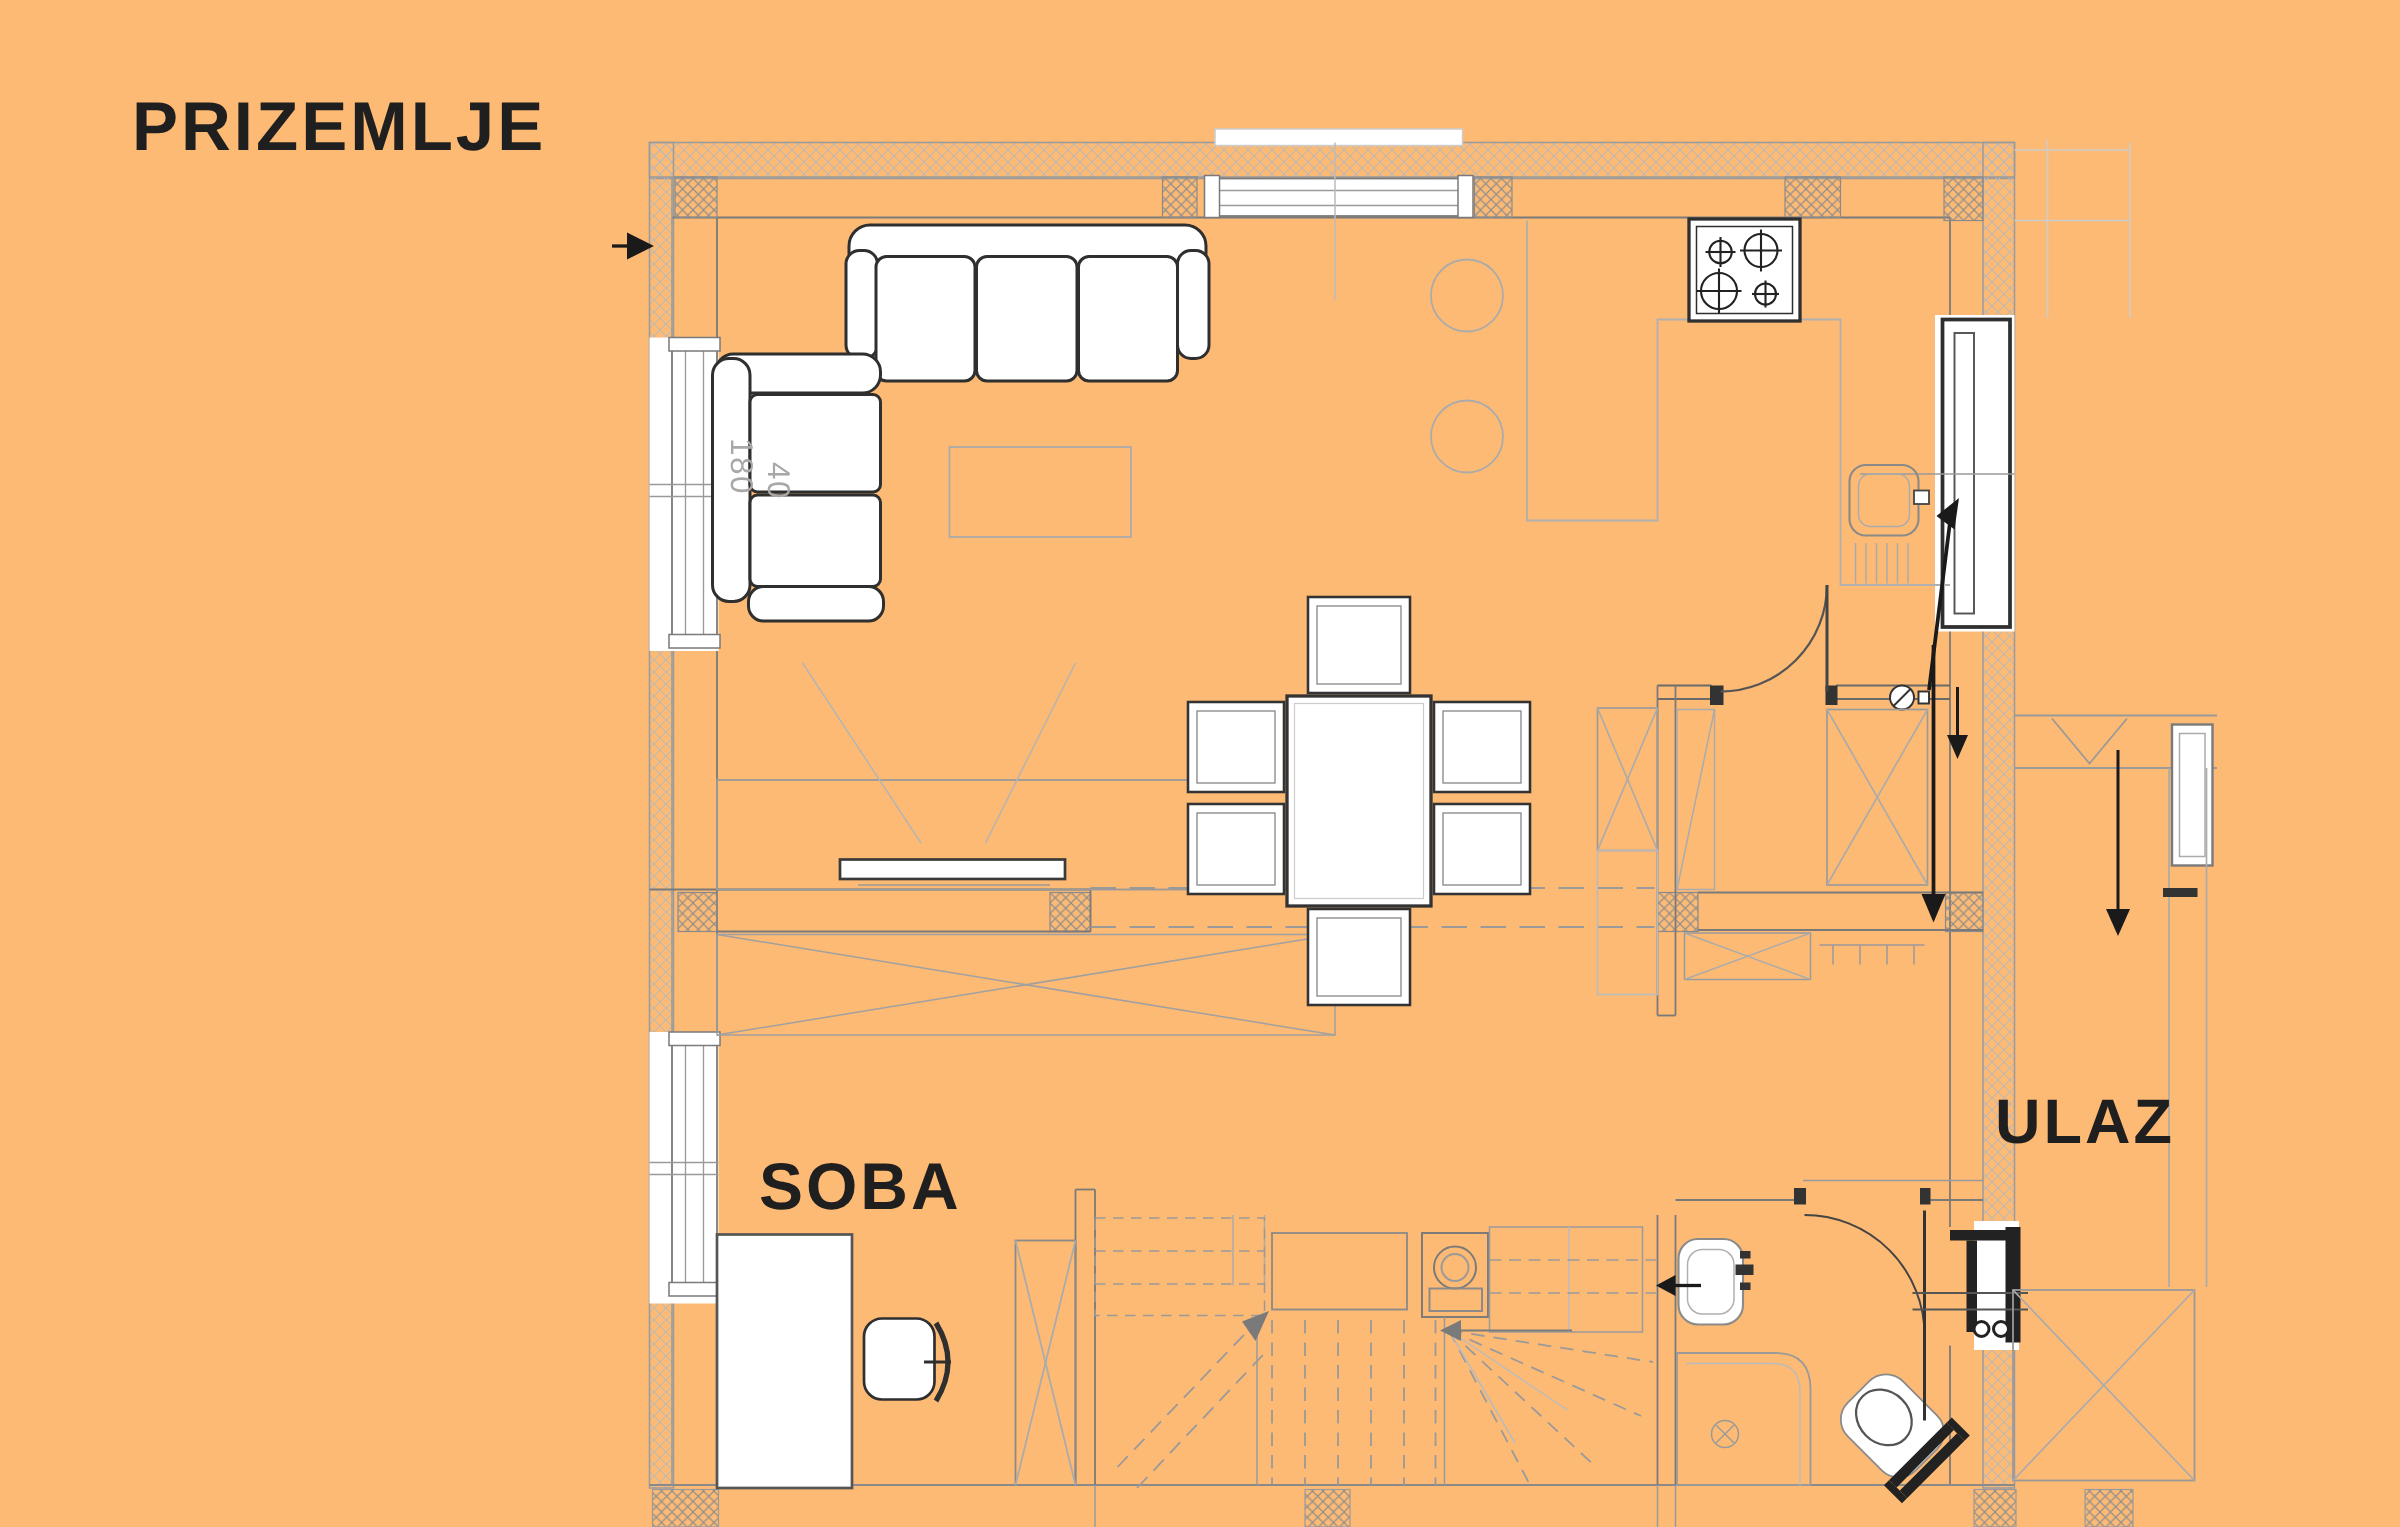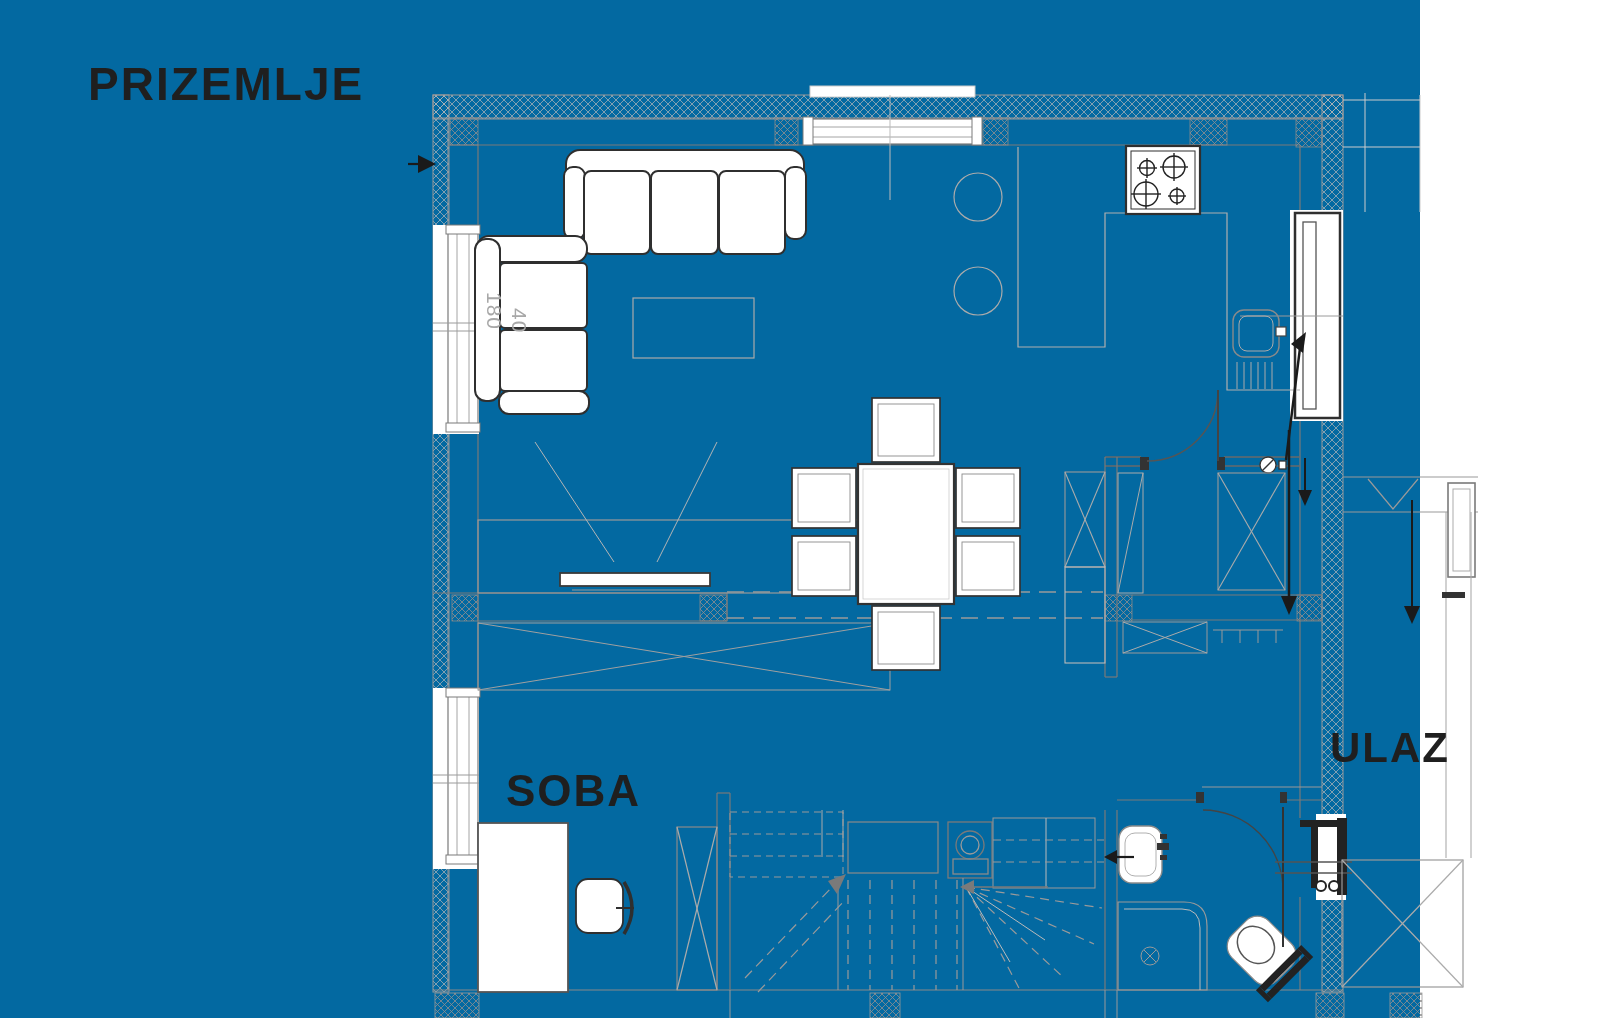--- a/index.html
+++ b/index.html
@@ -1,17 +1,17 @@
 <!DOCTYPE html>
 <html><head>
 <meta charset="utf-8">
 <style>
   html,body{margin:0;padding:0;background:#ffffff;width:1600px;height:1018px;overflow:hidden;}
   body{font-family:"Liberation Sans", sans-serif;}
-  #stage{position:relative;width:1420px;height:1018px;background:#0369a1;}
+  #stage{position:relative;width:1600px;height:1018px;background:#fdba74;}
   svg{position:absolute;left:0;top:0;}
   .lbl{font-family:"Liberation Sans", sans-serif;font-weight:600;fill:#1f1f1f;letter-spacing:2px;}
   .dim{font-family:"Liberation Sans", sans-serif;fill:#a8a8a8;letter-spacing:1px;}
 </style>
 </head>
 <body>
 
 <div id="stage">
 <svg width="1600" height="1018" viewBox="0 0 1600 1018">
   <defs>

